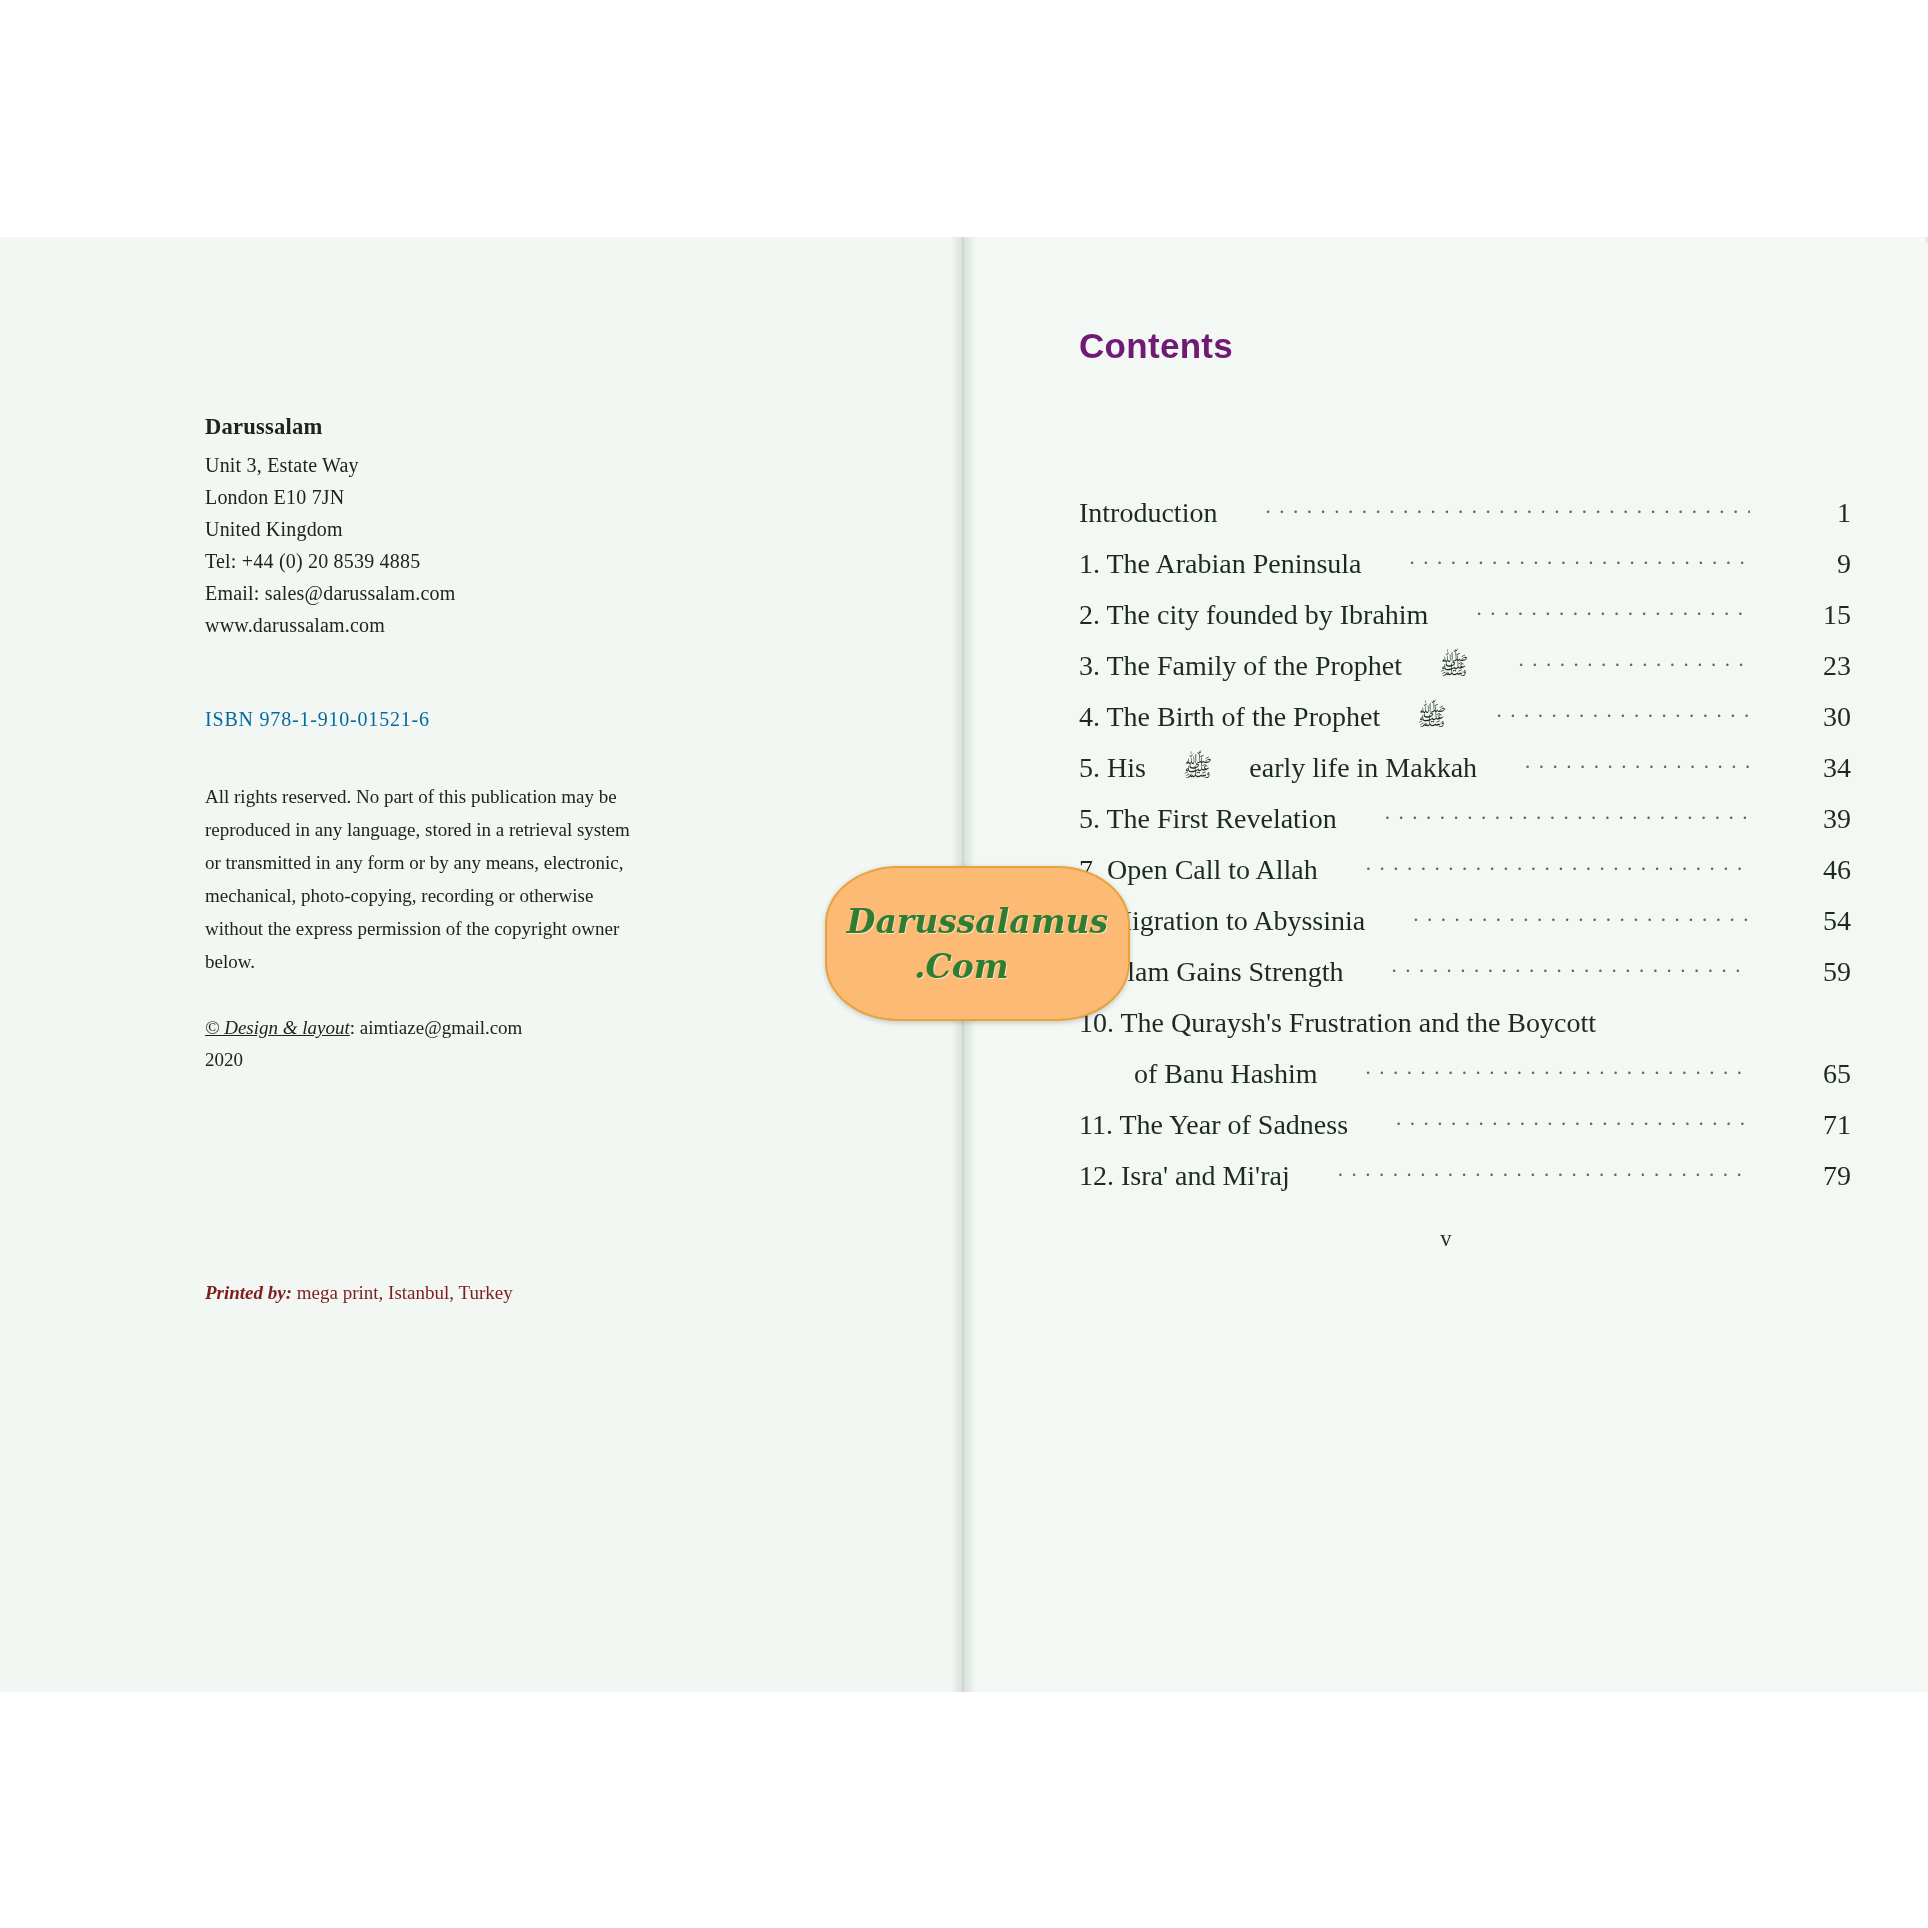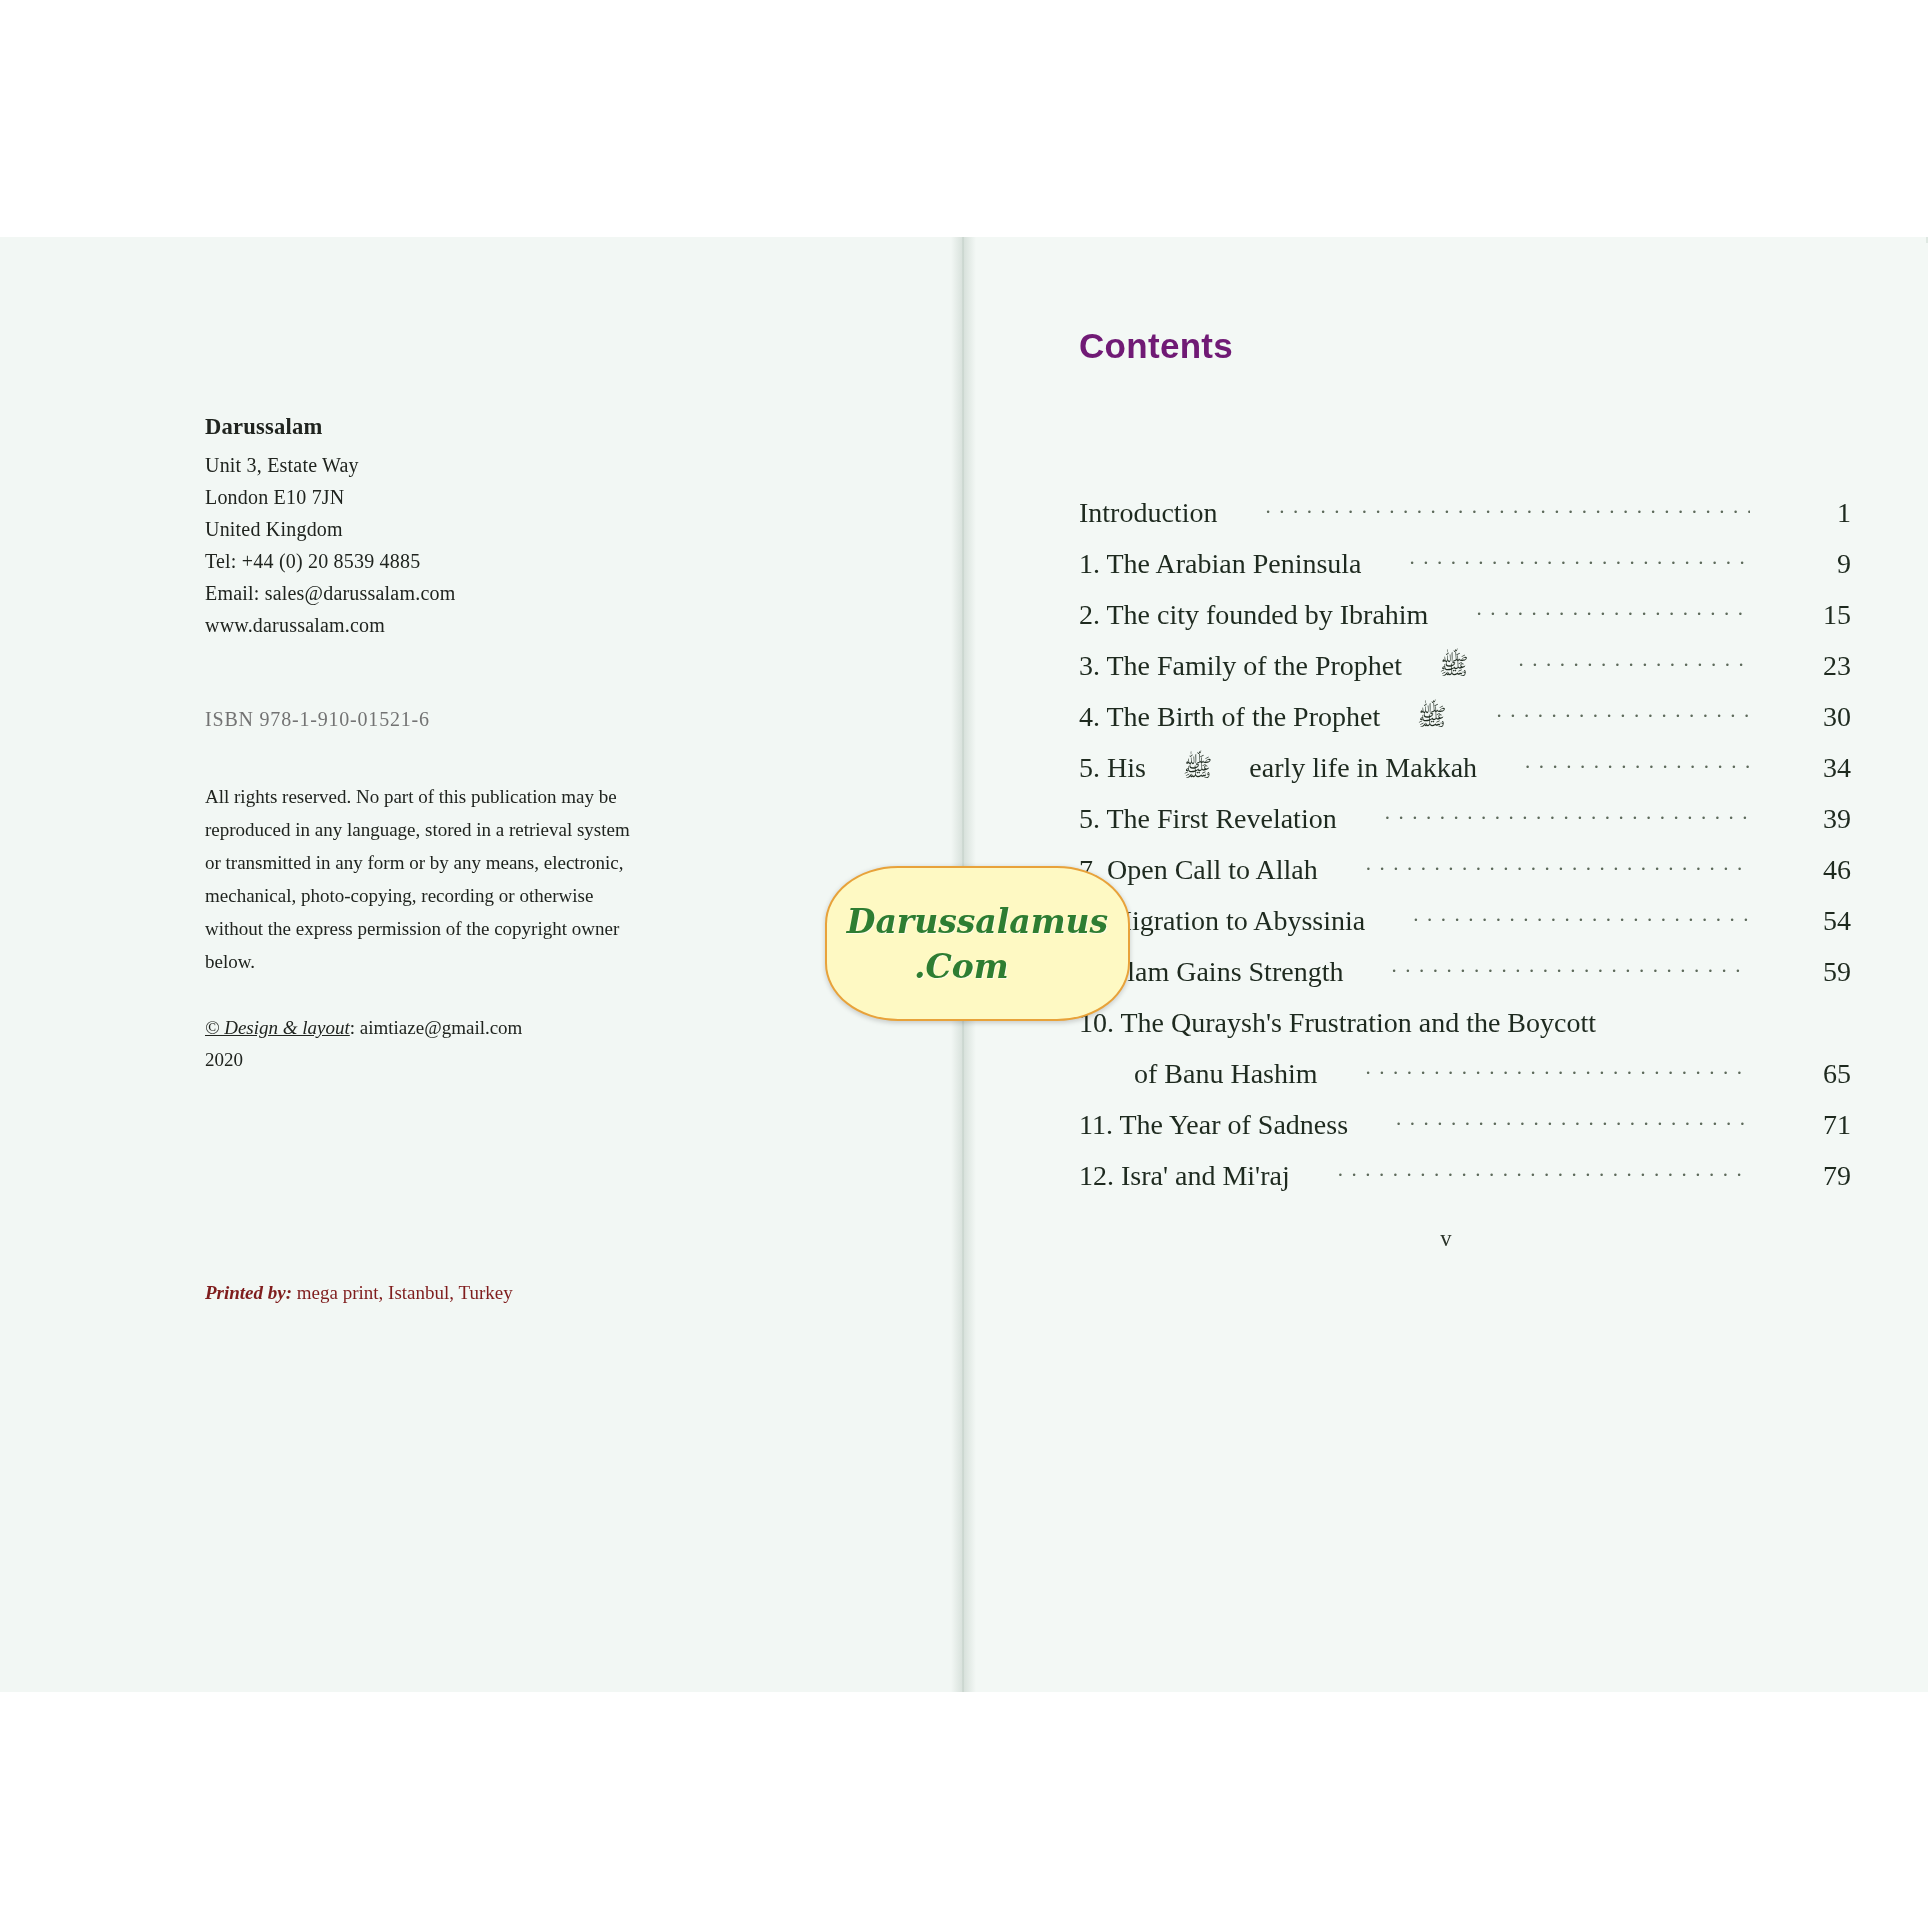--- a/index.html
+++ b/index.html
@@ -69,21 +69,21 @@
     font-size: 20px;
     line-height: 32px;
     letter-spacing: 0.2px;
   }
   .isbn {
     position: absolute;
     left: 205px;
     top: 471px;
     font-size: 20px;
     letter-spacing: 0.8px;
-    color: #737373;
+    color: #0369a1;
   }
   .rights {
     position: absolute;
     left: 205px;
     top: 543px;
     width: 443px;
     font-size: 19px;
     line-height: 33px;
     color: #20241f;
   }
@@ -167,21 +167,21 @@
     color: #2a3329;
   }
 
   
   .watermark {
     position: absolute;
     left: 825px;
     top: 866px;
     width: 301px;
     height: 151px;
-    background: #fef9c3;
+    background: #fdba74;
     border: 2.8px solid #e8a23a;
     border-radius: 73px / 58px;
     box-shadow: 0 1.9px 5.6px rgba(0,0,0,0.18);
     display: flex;
     flex-direction: column;
     align-items: center;
     justify-content: center;
     z-index: 30;
   }
   .watermark .wm-line {

